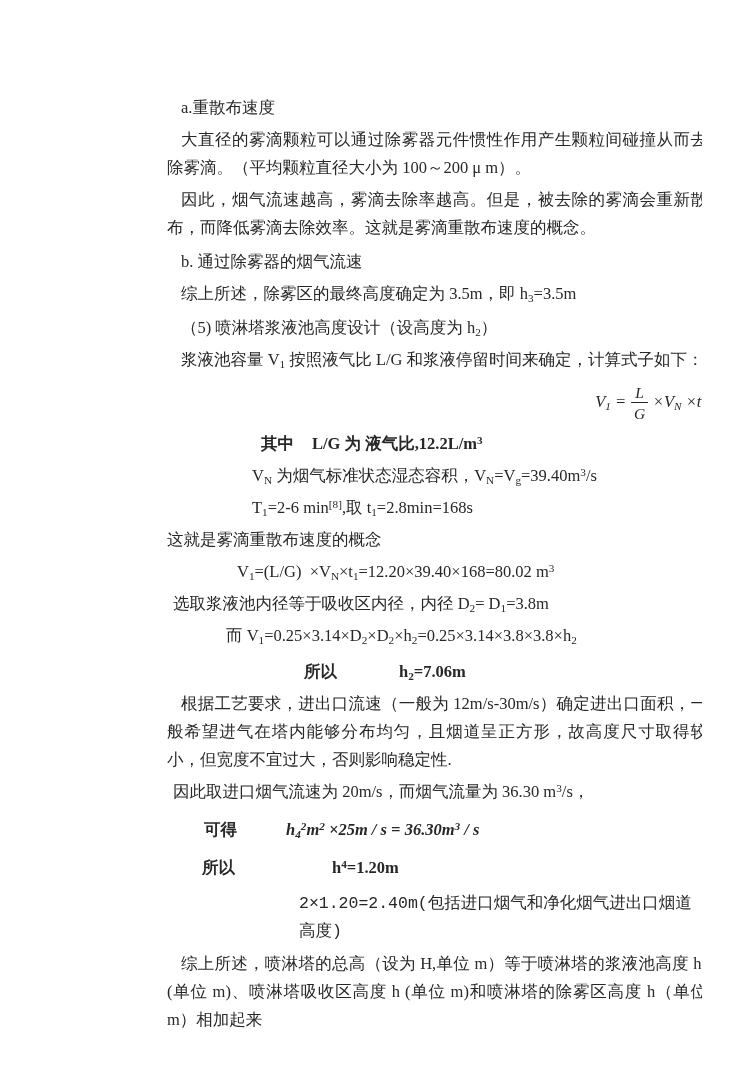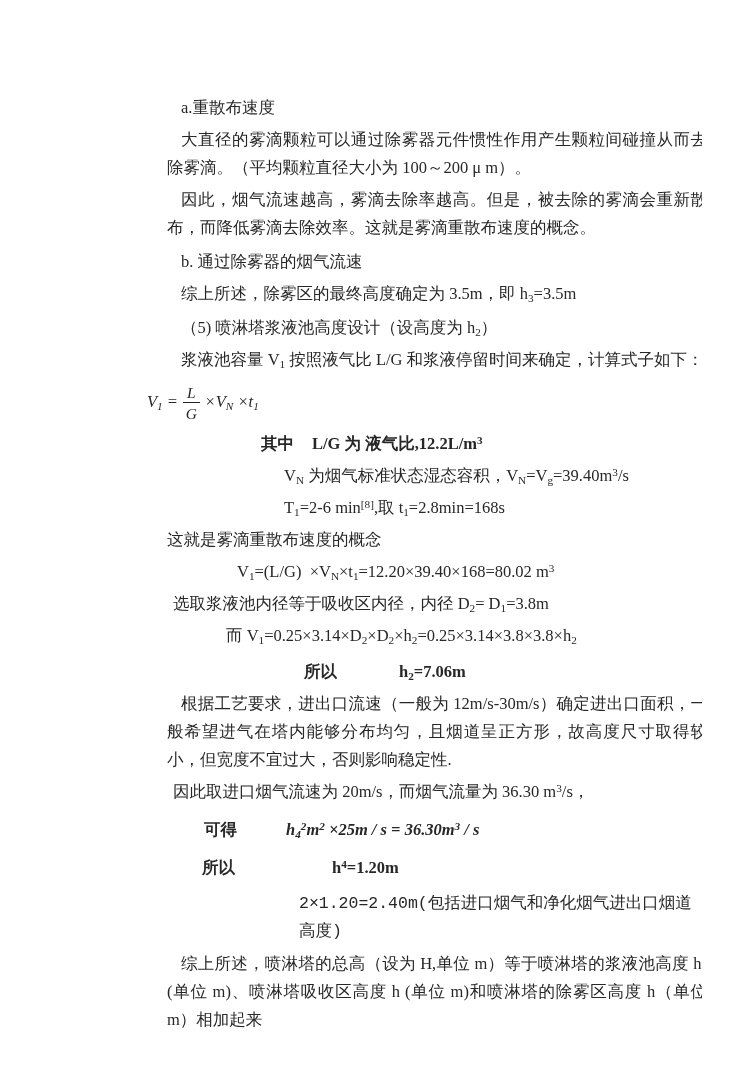--- a/index.html
+++ b/index.html
@@ -22,40 +22,40 @@
     left: 113px;
     width: 540px;
   }
   .h { text-indent: 14px; margin-top: 6px; text-align: left; }
   .para { text-indent: 14px; margin-top: 4px; text-align: justify; }
   .para.no-indent { text-indent: 0; }
   .para.sm-indent { text-indent: 6px; }
   sub { font-size: 0.68em; vertical-align: -0.28em; line-height: 0; }
   sup { font-size: 0.68em; vertical-align: 0.45em; line-height: 0; }
   .formula-center {
-    text-align: left;
+    text-align: right;
     margin: 8px 0 6px -20px;
     font-style: italic;
     line-height: 1.1;
   }
   .frac {
     display: inline-flex;
     flex-direction: column;
     align-items: center;
     vertical-align: middle;
     margin: 0 5px;
     font-size: 15.5px;
   }
   .frac .num { border-bottom: 1.2px solid #272727; padding: 1px 4px 0 4px; line-height: 1.25; }
   .frac .den { padding-top: 1px; line-height: 1.25; }
   .row { display: flex; margin-top: 4px; white-space: pre-wrap; font-weight: bold; }
   .row .lbl { flex: none; }
   .where-1 { margin-left: 94px; margin-top: 6px; }
   .where-1 .val { margin-left: 18px; }
-  .where-n { margin-left: 117px; }
+  .where-n { margin-left: 85px; }
   .fline { margin-top: 4px; white-space: pre-wrap; }
   .f-calc  { margin-left: 70px; }
   .f-d2    { margin-left: 59px; }
   .so-1    { margin-left: 137px; margin-top: 8px; }
   .so-1 .val { margin-left: 62px; }
   .kede    { margin-left: 37px; margin-top: 10px; }
   .kede .val { margin-left: 49px; font-style: italic; }
   .so-2    { margin-left: 35px; margin-top: 10px; }
   .so-2 .val { margin-left: 97px; }
   .f-total { margin-left: 132px; margin-top: 8px; font-family: Liberation Mono, monospace; }

